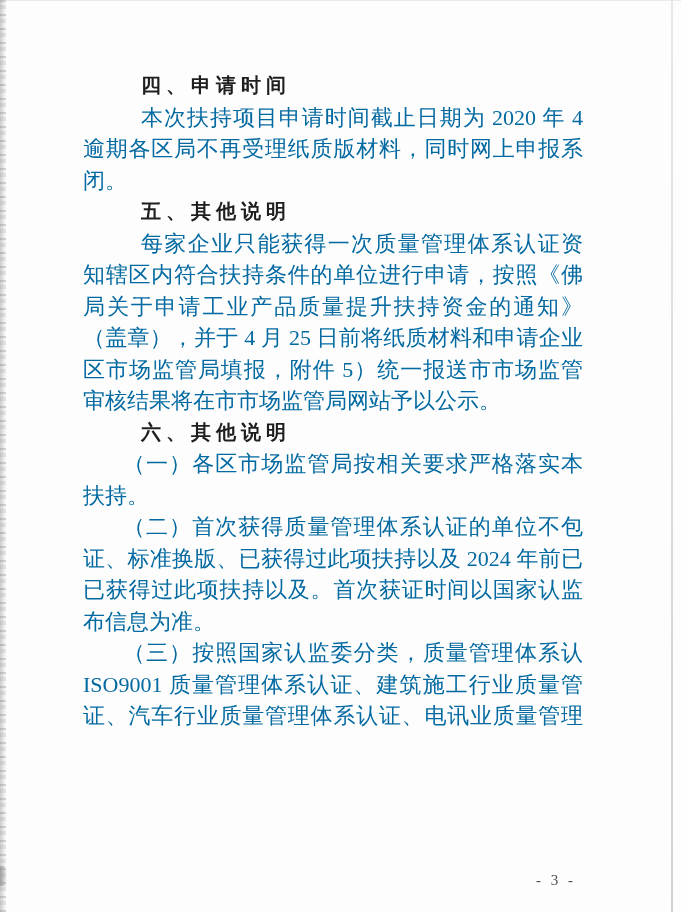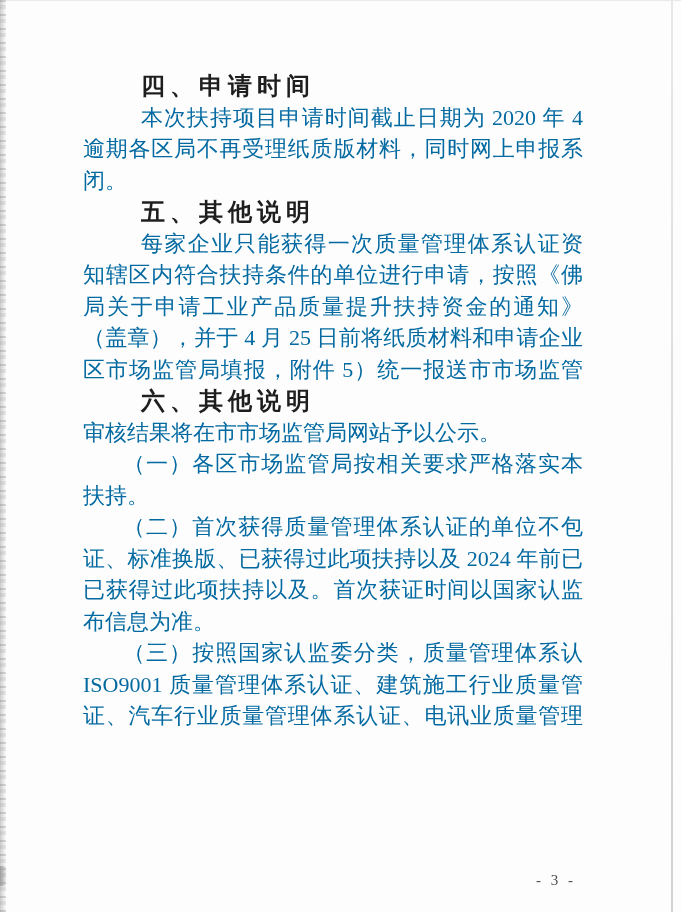--- a/index.html
+++ b/index.html
@@ -66,21 +66,21 @@
   }
   .line.just {
     text-align: justify;
     text-align-last: justify;
   }
   .line.indent { padding-left: 58px; }
   .line.indent-paren { padding-left: 40px; }
   .line.heading {
     font-family: "Liberation Sans", "DejaVu Sans", sans-serif;
     font-weight: 700;
-    font-size: 24px;
+    font-size: 20px;
     letter-spacing: 5px;
     color: #1e1e1e;
     text-align: left;
     text-align-last: left;
   }
   .page-number {
     position: absolute;
     left: 536px;
     top: 872px;
     width: 80px;
@@ -103,22 +103,22 @@
       <div class="line heading indent">四、申请时间</div>
       <div class="line indent just">本次扶持项目申请时间截止日期为 2020 年 4 月 15 日，</div>
       <div class="line just">逾期各区局不再受理纸质版材料，同时网上申报系统自动关</div>
       <div class="line">闭。</div>
       <div class="line heading indent">五、其他说明</div>
       <div class="line indent just">每家企业只能获得一次质量管理体系认证资金，负责通</div>
       <div class="line just">知辖区内符合扶持条件的单位进行申请，按照《佛山市质监</div>
       <div class="line just">局关于申请工业产品质量提升扶持资金的通知》（附件 2）要</div>
       <div class="line just">（盖章），并于 4 月 25 日前将纸质材料和申请企业统计表（各</div>
       <div class="line just">区市场监管局填报，附件 5）统一报送市市场监管局审核。</div>
+      <div class="line">审核结果将在市市场监管局网站予以公示。</div>
       <div class="line heading indent">六、其他说明</div>
-      <div class="line">审核结果将在市市场监管局网站予以公示。</div>
       <div class="line indent-paren just">（一）各区市场监管局按相关要求严格落实本项工作</div>
       <div class="line">扶持。</div>
       <div class="line indent-paren just">（二）首次获得质量管理体系认证的单位不包括到期换</div>
       <div class="line just">证、标准换版、已获得过此项扶持以及 2024 年前已获得质</div>
       <div class="line just">已获得过此项扶持以及。首次获证时间以国家认监委网站公</div>
       <div class="line">布信息为准。</div>
       <div class="line indent-paren just">（三）按照国家认监委分类，质量管理体系认证包括</div>
       <div class="line just">ISO9001 质量管理体系认证、建筑施工行业质量管理体系认</div>
       <div class="line just">证、汽车行业质量管理体系认证、电讯业质量管理体系认证、</div>
     </div>

